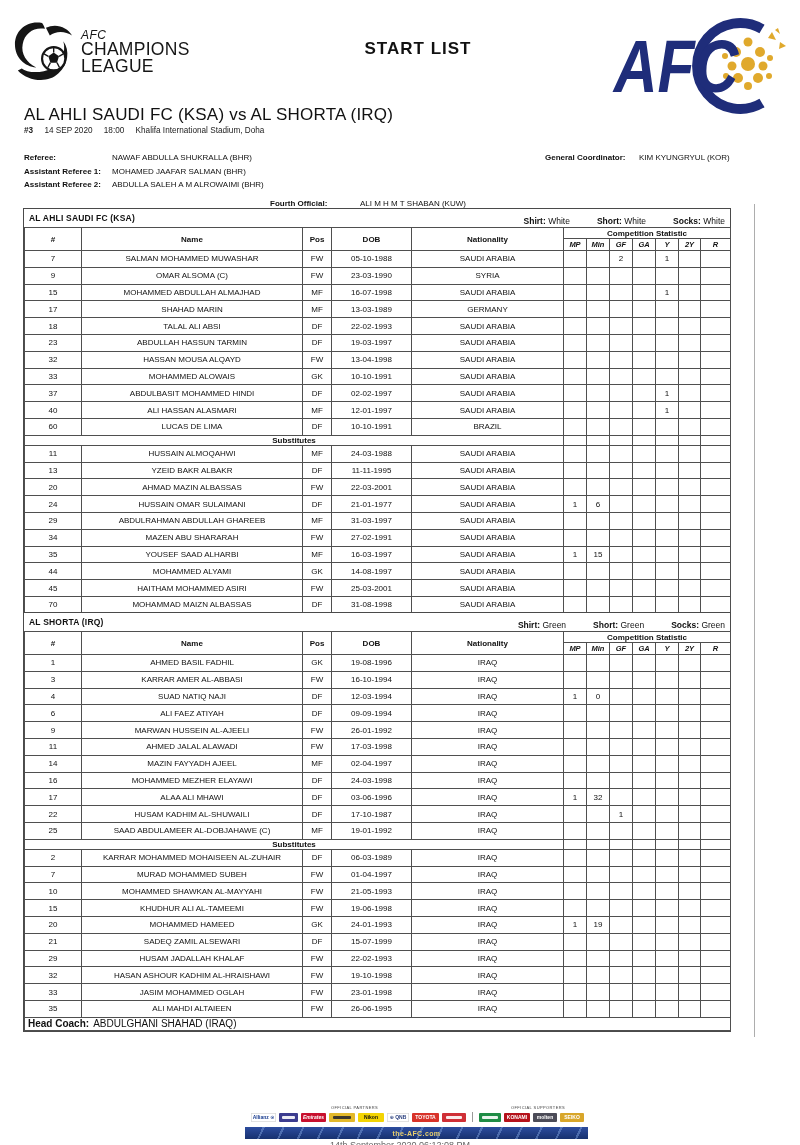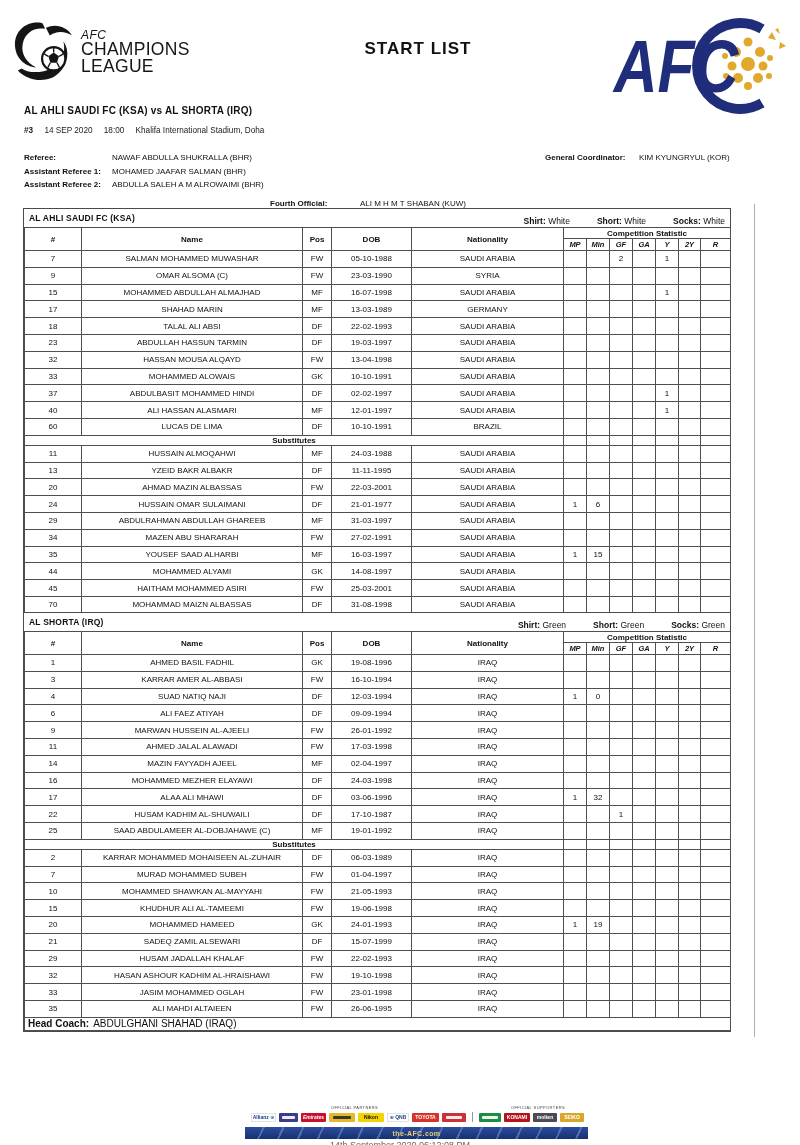--- a/index.html
+++ b/index.html
@@ -9,21 +9,21 @@
 
   
   .acl-logo{left:13px;top:20px;display:flex;align-items:center;gap:6px;}
   .acl-text{line-height:1;color:#151515;}
   .acl-text .l1{font-size:12px;letter-spacing:.5px;font-style:italic;}
   .acl-text .l2,.acl-text .l3{font-size:17.5px;letter-spacing:.3px;}
   .page-title{left:36px;top:39px;width:764px;text-align:center;font-size:17px;font-weight:bold;letter-spacing:1px;}
   .afc-logo{left:612px;top:16px;}
 
   
-  .match-title{left:24px;top:105px;font-size:10px;font-weight:bold;letter-spacing:.2px;}
+  .match-title{left:24px;top:105px;font-size:17px;font-weight:normal;letter-spacing:.2px;}
   .match-info{left:24px;top:126px;font-size:8.2px;color:#222;}
   .match-info .num{font-weight:bold;}
   .match-info span{margin-right:9px;}
 
   
   .officials{left:24px;top:151px;width:740px;height:44px;font-size:8px;}
   .off-col{position:absolute;top:0;}
   .off-col .row{display:flex;height:13.5px;align-items:center;}
   .off-col .lbl{font-weight:bold;flex:0 0 auto;}
   .off-col.c1{left:0;} .off-col.c1 .lbl{width:88px;}

